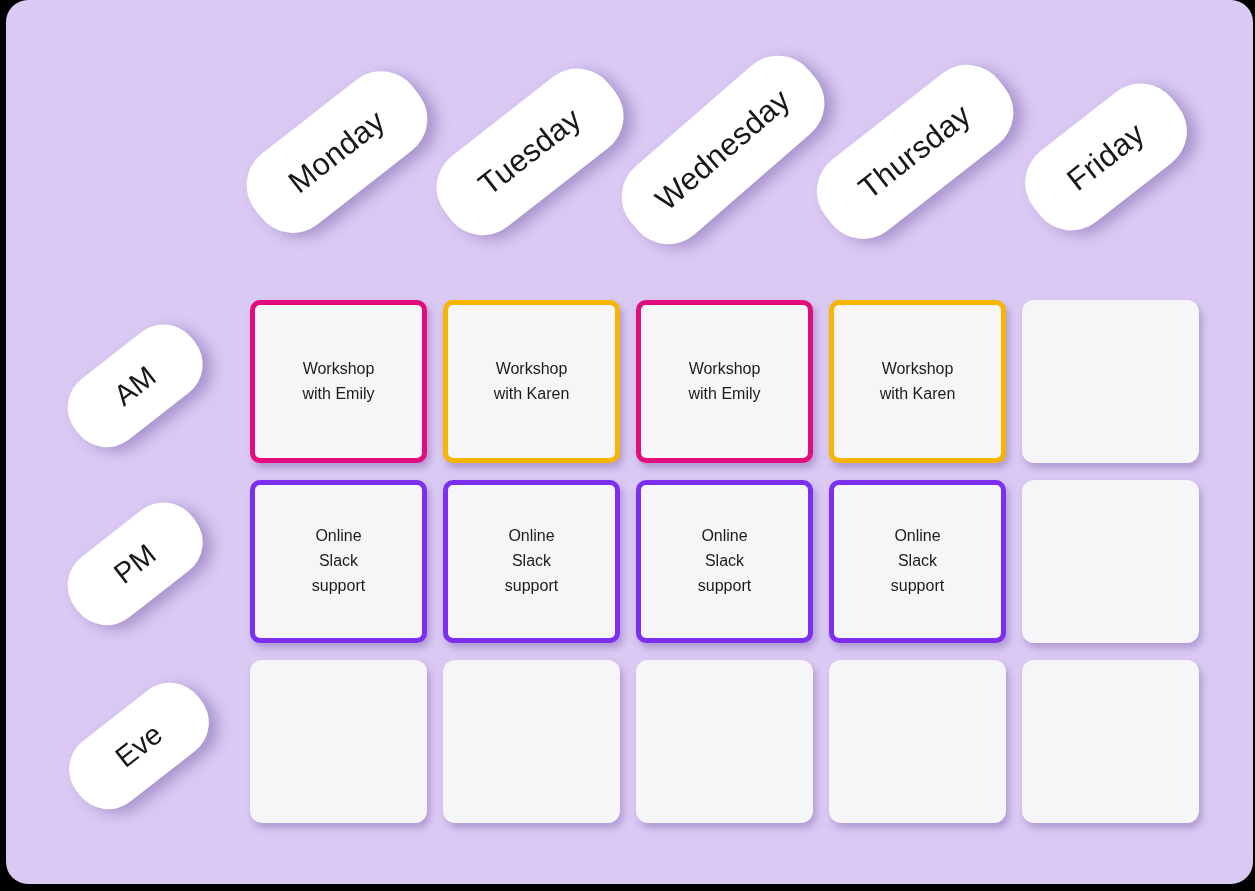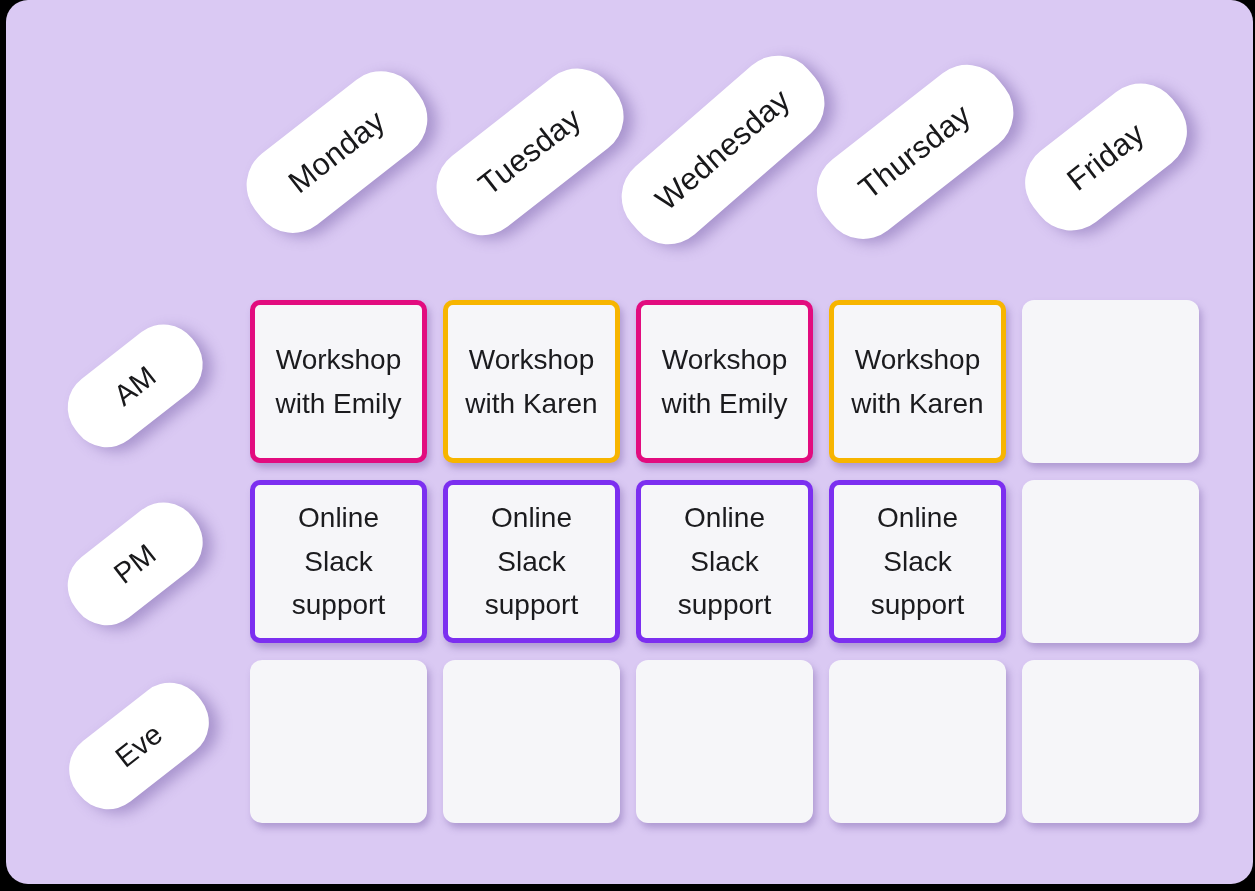--- a/index.html
+++ b/index.html
@@ -16,21 +16,21 @@
     transform:translate(-50%,-50%) rotate(-38deg);}
   .d1{left:331px;top:152px;} .d2{left:524px;top:152px;} .d3{left:717px;top:150px;}
   .d4{left:909px;top:152px;} .d5{left:1100px;top:157px;}
   .r1{left:129px;top:386px;} .r2{left:129px;top:564px;} .r3{left:133px;top:746px;}
   
   .grid{position:absolute;left:244px;top:300px;display:grid;
     grid-template-columns:repeat(5,177px);grid-auto-rows:163px;gap:17px 16px;}
   .cell{box-sizing:border-box;background:#f6f6f9;border:5px solid transparent;border-radius:12px;
     box-shadow:3px 5px 7px rgba(96,70,150,.35);
     display:flex;align-items:center;justify-content:center;text-align:center;
-    font-size:28px;line-height:1.55;font-weight:500;color:#1b1b1e;white-space:pre-line;}
+    font-size:16px;line-height:1.55;font-weight:500;color:#1b1b1e;white-space:pre-line;}
   .cell.bordered{border-radius:10px;}
 </style>
 </head>
 <body>
 
 <div class="board">
 
   <div class="pill day-pill d1">
     <span>Monday</span>
   </div>

